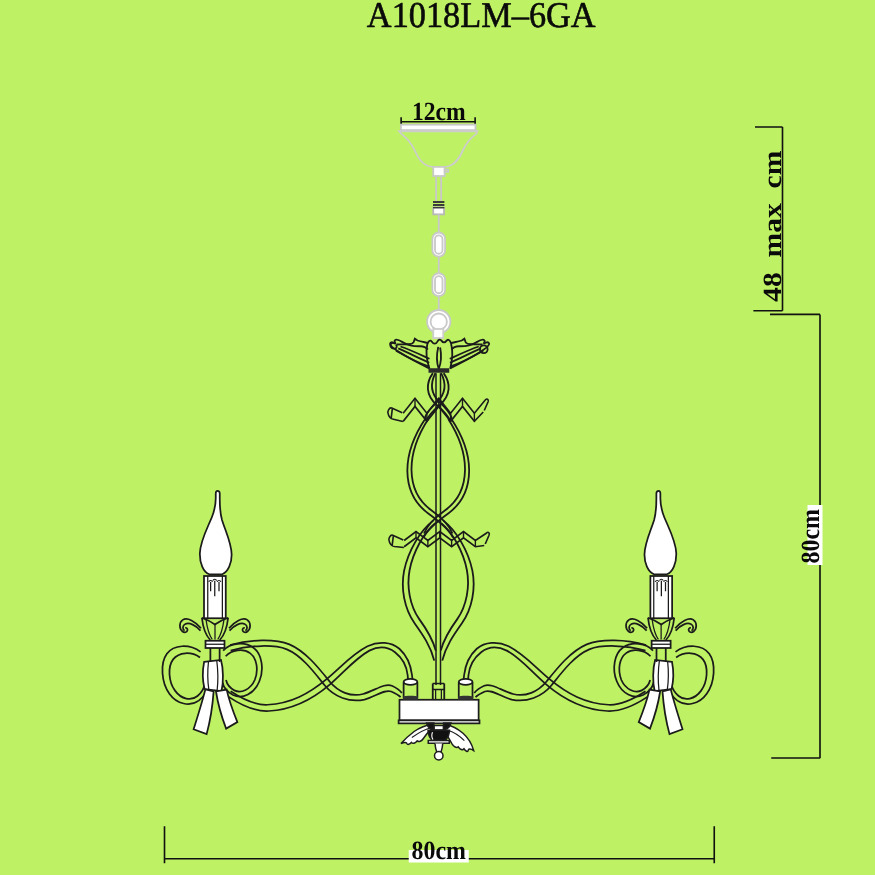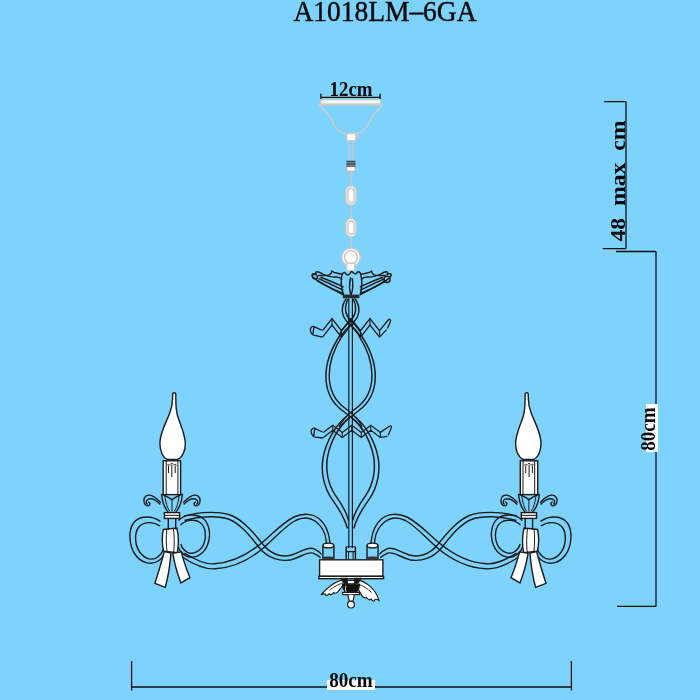--- a/index.html
+++ b/index.html
@@ -1,16 +1,16 @@
 <!DOCTYPE html>
 <html><head>
 <meta charset="utf-8">
 <style>
   html,body{margin:0;padding:0;background:#fff;}
-  #page{position:relative;width:700px;height:700px;background:#7dd3fc;overflow:hidden;}
+  #page{position:relative;width:700px;height:700px;background:#bef264;overflow:hidden;}
   svg{position:absolute;top:0;left:0;}
   text{font-family:"Liberation Serif", serif;}
 </style>
 </head>
 <body>
 <div id="page">
 <svg width="700" height="700" viewBox="0 0 700 700">
 
   <text x="385" y="21.3" font-size="29" text-anchor="middle" textLength="183" lengthAdjust="spacingAndGlyphs" fill="#0a0a0a" stroke="#0a0a0a" stroke-width="0.45">A1018LM–6GA</text>
 

